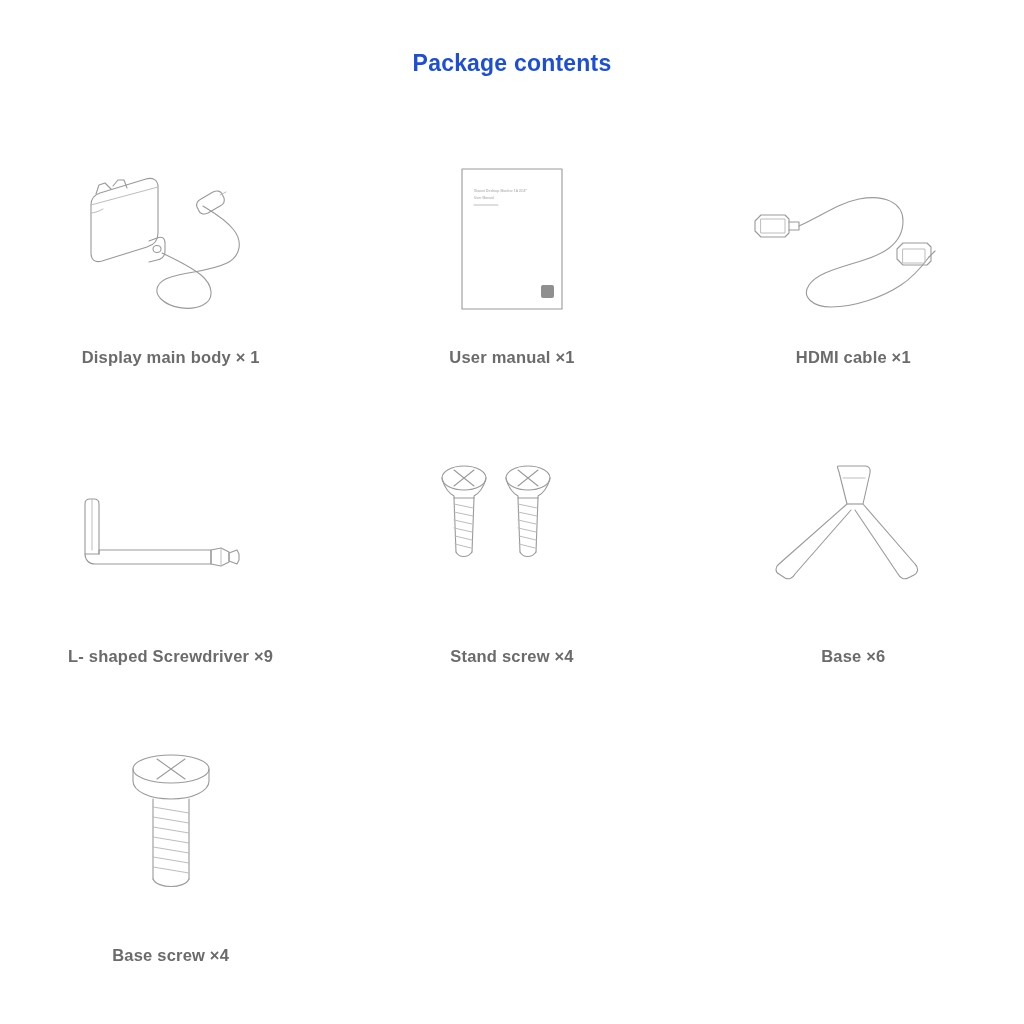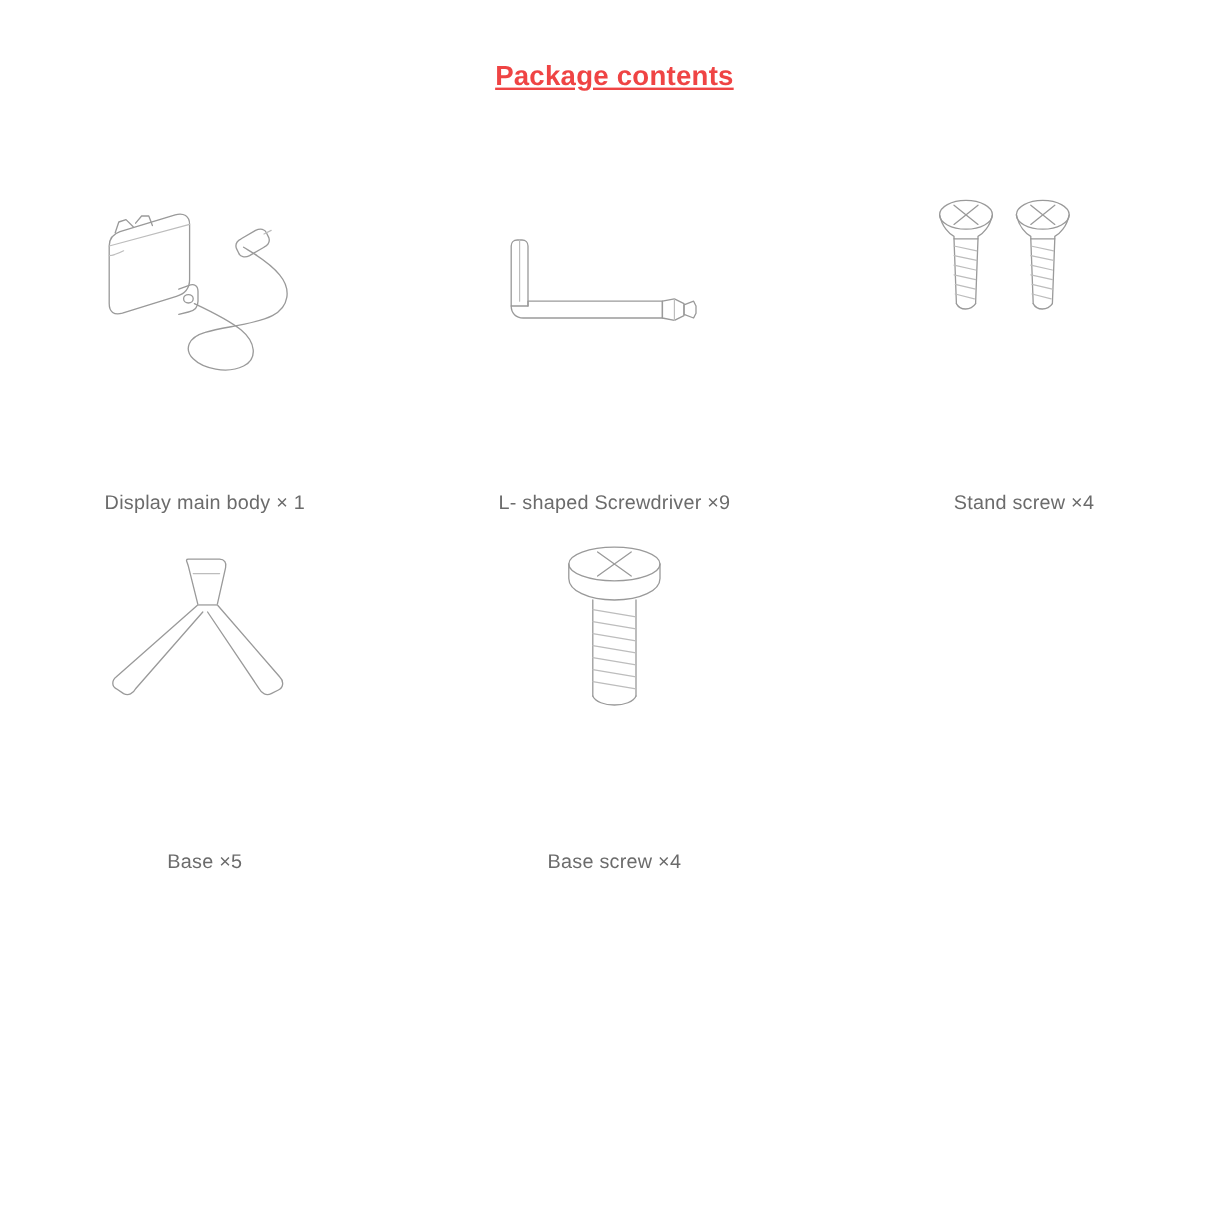--- a/index.html
+++ b/index.html
@@ -16,38 +16,38 @@
     position: relative;
   }
   .page-title {
     position: absolute;
     top: 50px;
     left: 0;
     width: 100%;
     text-align: center;
     font-size: 23px;
     font-weight: bold;
-    color: #ef4444;
+    color: #1d4ed8;
     letter-spacing: 0.2px;
-    text-decoration: underline;
   }
   .grid {
     position: absolute;
     top: 130px;
     left: 0;
     width: 1024px;
     display: grid;
     grid-template-columns: repeat(3, 1fr);
     grid-template-rows: repeat(3, 299px);
   }
   .cell {
     display: flex;
     flex-direction: column;
     align-items: center;
-    justify-content: space-between;
+    justify-content: flex-start;
+    font-weight: bold;
   }
   .art {
     height: 218px;
     width: 100%;
     display: flex;
     align-items: center;
     justify-content: center;
   }
   .caption {
     font-size: 16.5px;
@@ -83,21 +83,51 @@
           <path class="ln" d="M101 104 C118 112 130 118 140 126 C152 136 154 150 142 156 C128 163 108 158 100 150 C92 142 96 132 110 128 C126 123 150 122 166 114 C180 107 182 92 172 80 C163 69 150 62 142 57"></path>
           <path class="ln" d="M140 50 L152 43 C156 41 160 42 161 45 L163 49 C164 52 163 55 159 57 L147 64 C143 66 139 65 138 62 L136 58 C135 55 136 52 140 50 Z"></path>
           <path class="ln-lt" d="M159 46 L165 43"></path>
         </g>
       </svg>
     </div>
     <div class="caption">Display main body × 1</div>
   </div>
 
 
+  <div class="cell">
+    <div class="art">
+      <svg width="220" height="180" viewBox="0 0 220 180">
+        <g>
+          <rect class="fillw ln" x="60" y="20" width="100" height="140"></rect>
+          <text class="manual-text" x="72" y="43">Xiaomi Desktop Monitor 1A 23.8"</text>
+          <text class="manual-text" x="72" y="50">User Manual</text>
+          <line class="ln-lt" x1="72" y1="56" x2="96" y2="56"></line>
+          <rect class="logo-box" x="139" y="136" width="13" height="13" rx="2"></rect>
+        </g>
+      </svg>
+    </div>
+    <div class="caption">User manual ×1</div>
+  </div>
 
+  <div class="cell">
+    <div class="art">
+      <svg width="220" height="180" viewBox="0 0 220 180">
+        <g>
+          <path class="ln" d="M12 72 L18 66 L42 66 L46 70 L46 84 L42 88 L18 88 L12 82 Z"></path>
+          <path class="ln-lt" d="M18 70 L42 70 L42 84 L18 84 Z"></path>
+          <path class="ln" d="M46 73 L56 73 L56 81 L46 81"></path>
+          <path class="ln" d="M56 77 C80 66 96 54 116 50 C142 45 160 54 160 72 C160 96 138 106 118 112 C96 119 74 124 66 136 C58 148 70 158 88 158 C112 158 140 148 158 136 C172 127 180 116 186 108"></path>
+          <path class="ln" d="M186 108 L192 102"></path>
+          <path class="ln" d="M192 86 L198 80 L222 80 L226 84 L226 98 L222 102 L198 102 L192 96 Z" transform="translate(-38,14)"></path>
+          <path class="ln-lt" d="M160 100 L182 100 L182 114 L160 114 Z"></path>
+        </g>
+      </svg>
+    </div>
+    <div class="caption">HDMI cable ×1</div>
+  </div>
 
   <div class="cell">
     <div class="art">
       <svg width="220" height="180" viewBox="0 0 220 180">
         <g>
           <path class="ln" d="M24 56 C24 53 26 51 29 51 L33 51 C36 51 38 53 38 56 L38 106 L24 106 Z"></path>
           <path class="ln" d="M24 106 C24 112 28 116 34 116 L150 116 L150 102 L38 102 L38 106"></path>
           <path class="ln-lt" d="M31 51 L31 102"></path>
           <path class="ln" d="M150 102 L160 100 L168 104 L168 114 L160 118 L150 116 Z"></path>
           <path class="ln" d="M168 105 L176 102 L178 106 L178 112 L176 116 L168 113 Z"></path>
@@ -138,21 +168,21 @@
       <svg width="220" height="180" viewBox="0 0 220 180">
         <g>
           <path class="ln" d="M96 18 L122 18 C126 18 128 21 127 25 L120 56 L104 56 L96 24 C95 20 93 18 96 18 Z"></path>
           <path class="ln" d="M104 56 L36 116 C32 119 32 124 36 126 L42 130 C46 132 50 130 52 126 L108 62"></path>
           <path class="ln" d="M120 56 L172 116 C176 120 175 125 171 127 L165 130 C161 132 157 130 155 126 L112 62"></path>
           <path class="ln-lt" d="M104 56 L120 56"></path>
           <path class="ln-lt" d="M100 30 L122 30"></path>
         </g>
       </svg>
     </div>
-    <div class="caption">Base ×5</div>
+    <div class="caption">Base ×6</div>
   </div>
 
   <div class="cell">
     <div class="art">
       <svg width="220" height="180" viewBox="0 0 220 180">
         <g>
           <ellipse class="ln" cx="110" cy="22" rx="38" ry="14"></ellipse>
           <path class="ln" d="M96 12 L124 32 M124 12 L96 32"></path>
           <path class="ln" d="M72 22 L72 34 C72 44 88 52 110 52 C132 52 148 44 148 34 L148 22"></path>
           <path class="ln" d="M92 52 L92 132 M128 52 L128 132"></path>

